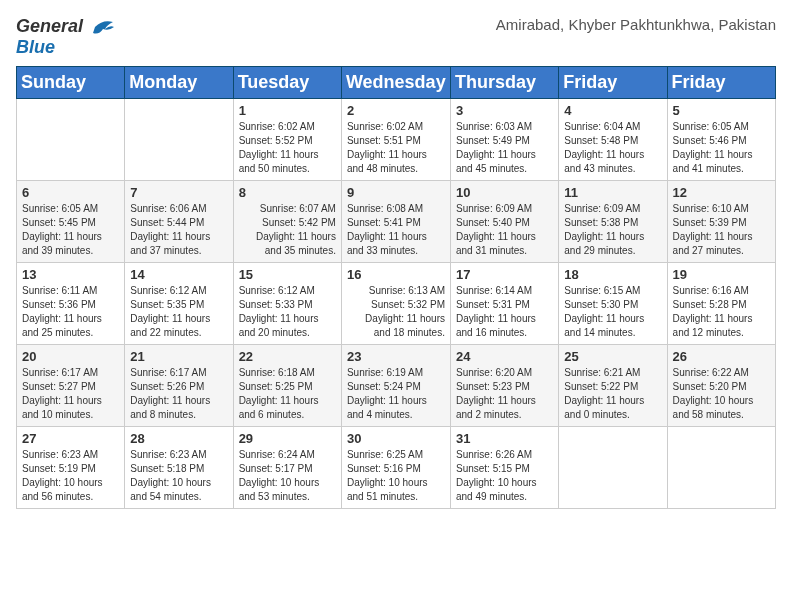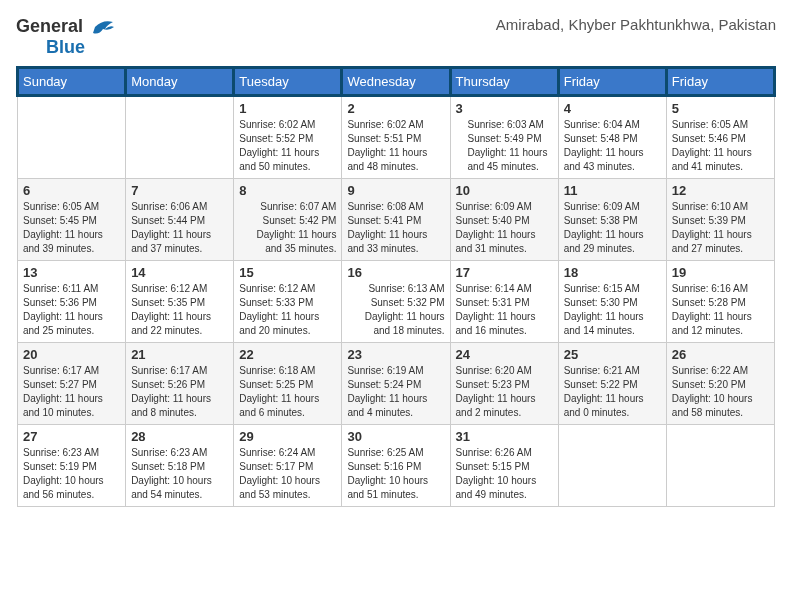--- a/index.html
+++ b/index.html
@@ -12,21 +12,22 @@
     }
     .header {
       display: flex;
       justify-content: space-between;
       align-items: flex-start;
       margin-bottom: 8px;
     }
     .logo {
       display: flex;
       flex-direction: column;
-      align-items: center;
+      align-items: flex-start;
+      font-style: italic;
     }
     .logo-general {
       font-size: 18px;
       font-weight: bold;
       color: #333;
     }
     .logo-blue {
       font-size: 18px;
       font-weight: bold;
       color: #1a6faf;
@@ -55,23 +56,23 @@
     .calendar {
       width: 100%;
       border-collapse: collapse;
       font-size: 11px;
     }
     .calendar th {
       background-color: #3a78c9;
       color: white;
       padding: 5px 4px;
       text-align: left;
-      font-size: 13px;
-      font-weight: normal;
-      border: 3px solid #0c4a6e;
+      font-size: 18px;
+      font-weight: bold;
+      border: 1px solid #0c4a6e;
     }
     .calendar td {
       vertical-align: top;
       padding: 4px 5px;
       border: 1px solid #ccc;
       height: 80px;
       width: 108px;
       background: #fff;
     }
     .calendar tr:nth-child(even) td {
@@ -134,21 +135,21 @@
 Daylight: 11 hours and 50 minutes.</div>
         </td>
         <td>
           <span class="day-number">2</span>
           <div class="cell-content" style="white-space: pre-line;">Sunrise: 6:02 AM
 Sunset: 5:51 PM
 Daylight: 11 hours and 48 minutes.</div>
         </td>
         <td>
           <span class="day-number">3</span>
-          <div class="cell-content" style="white-space: pre-line; margin-left: 12px;">Sunrise: 6:03 AM
+          <div class="cell-content" style="white-space: pre-line;">Sunrise: 6:03 AM
 Sunset: 5:49 PM
 Daylight: 11 hours and 45 minutes.</div>
         </td>
         <td>
           <span class="day-number">4</span>
           <div class="cell-content" style="white-space: pre-line;">Sunrise: 6:04 AM
 Sunset: 5:48 PM
 Daylight: 11 hours and 43 minutes.</div>
         </td>
         <td>

